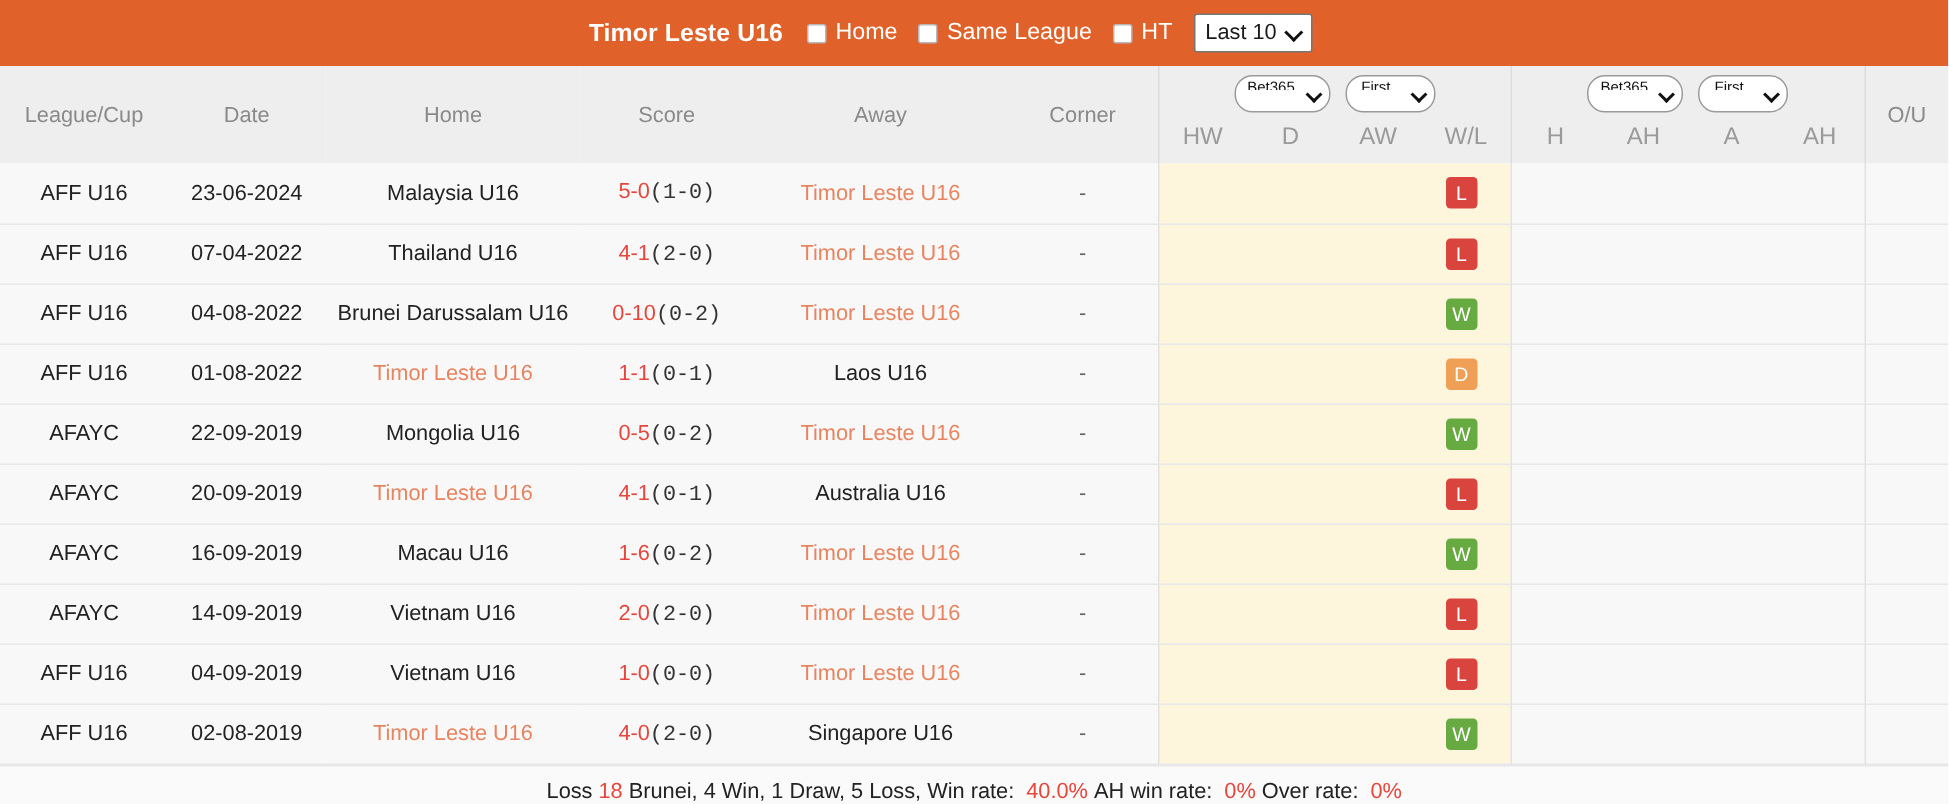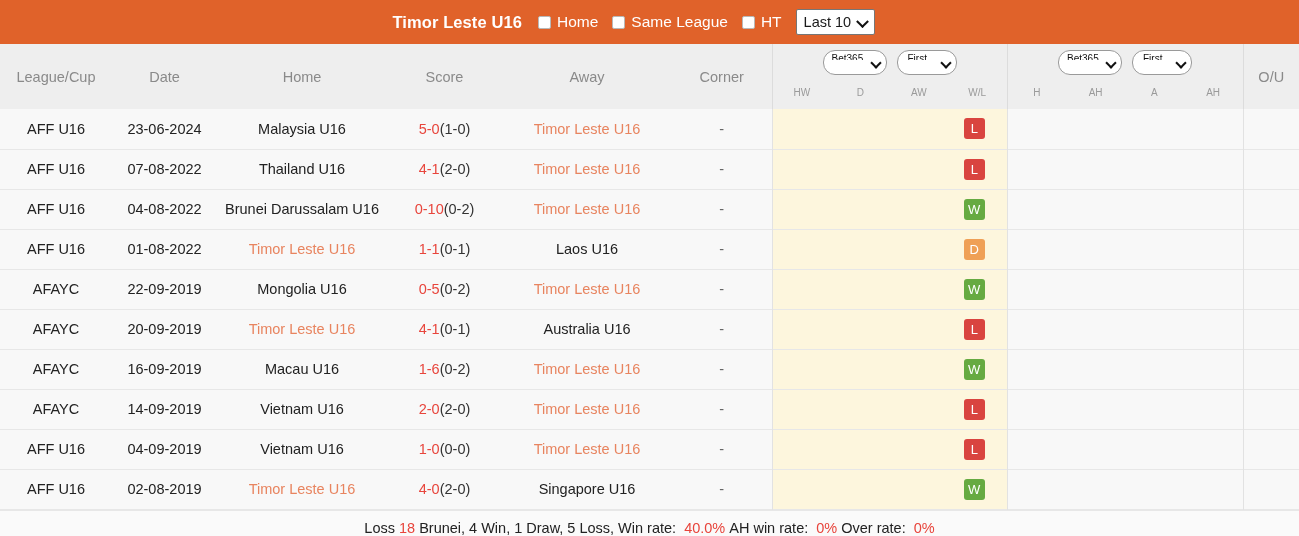--- a/index.html
+++ b/index.html
@@ -143,21 +143,21 @@
     pointer-events: none;
   }
   .sub-row {
     display: flex;
     height: 30px;
     align-items: center;
   }
   .sub-cell {
     flex: 1 1 0;
     text-align: center;
-    font-size: 10px;
+    font-size: 16px;
     color: #9a9a9a;
   }
 
   tbody tr.mrow {
     height: 40px;
     background: #f8f8f8;
     border-bottom: 1px solid #e7e7e7;
   }
   tbody tr.mrow td {
     padding: 0 4px;
@@ -167,21 +167,21 @@
     vertical-align: middle;
     white-space: nowrap;
   }
   td.hl-band { background: #fdf6dd; }
   td.band-start { border-left: 1px solid #e2e2e2; }
   td.band-end   { border-left: 1px solid #e2e2e2; }
   td.ou-cell    { border-left: 1px solid #e2e2e2; }
 
   .team-hi { color: #e8845f; }
   .score-main { color: #e8453c; }
-  .score-ht   { color: #333333; }
+  .score-ht   { color: #333333; font-family: Liberation Mono, monospace; }
   .dash { color: #666; }
 
   .badge {
     display: inline-flex;
     align-items: center;
     justify-content: center;
     width: 21px;
     height: 21px;
     border-radius: 3px;
     color: #ffffff;
@@ -334,21 +334,21 @@
               <span style="flex:1 1 0"></span>
               <span style="flex:1 1 0"></span>
               <span style="flex:1 1 0"></span>
               <span style="flex:1 1 0"></span>
             </div>
           </td>
           <td class="ou-cell"></td>
         </tr>
         <tr class="mrow">
           <td>AFF U16</td>
-          <td>07-08-2022</td>
+          <td>07-04-2022</td>
           <td><span class="">Thailand U16</span></td>
           <td><span class="score-main">4-1</span><span class="score-ht">(2-0)</span></td>
           <td><span class="team-hi">Timor Leste U16</span></td>
           <td><span class="dash">-</span></td>
           <td class="hl-band band-start">
             <div style="display:flex;align-items:center;height:100%">
               <span style="flex:1 1 0"></span>
               <span style="flex:1 1 0"></span>
               <span style="flex:1 1 0"></span>
               <span style="flex:1 1 0"><span class="badge badge-L">L</span></span>

